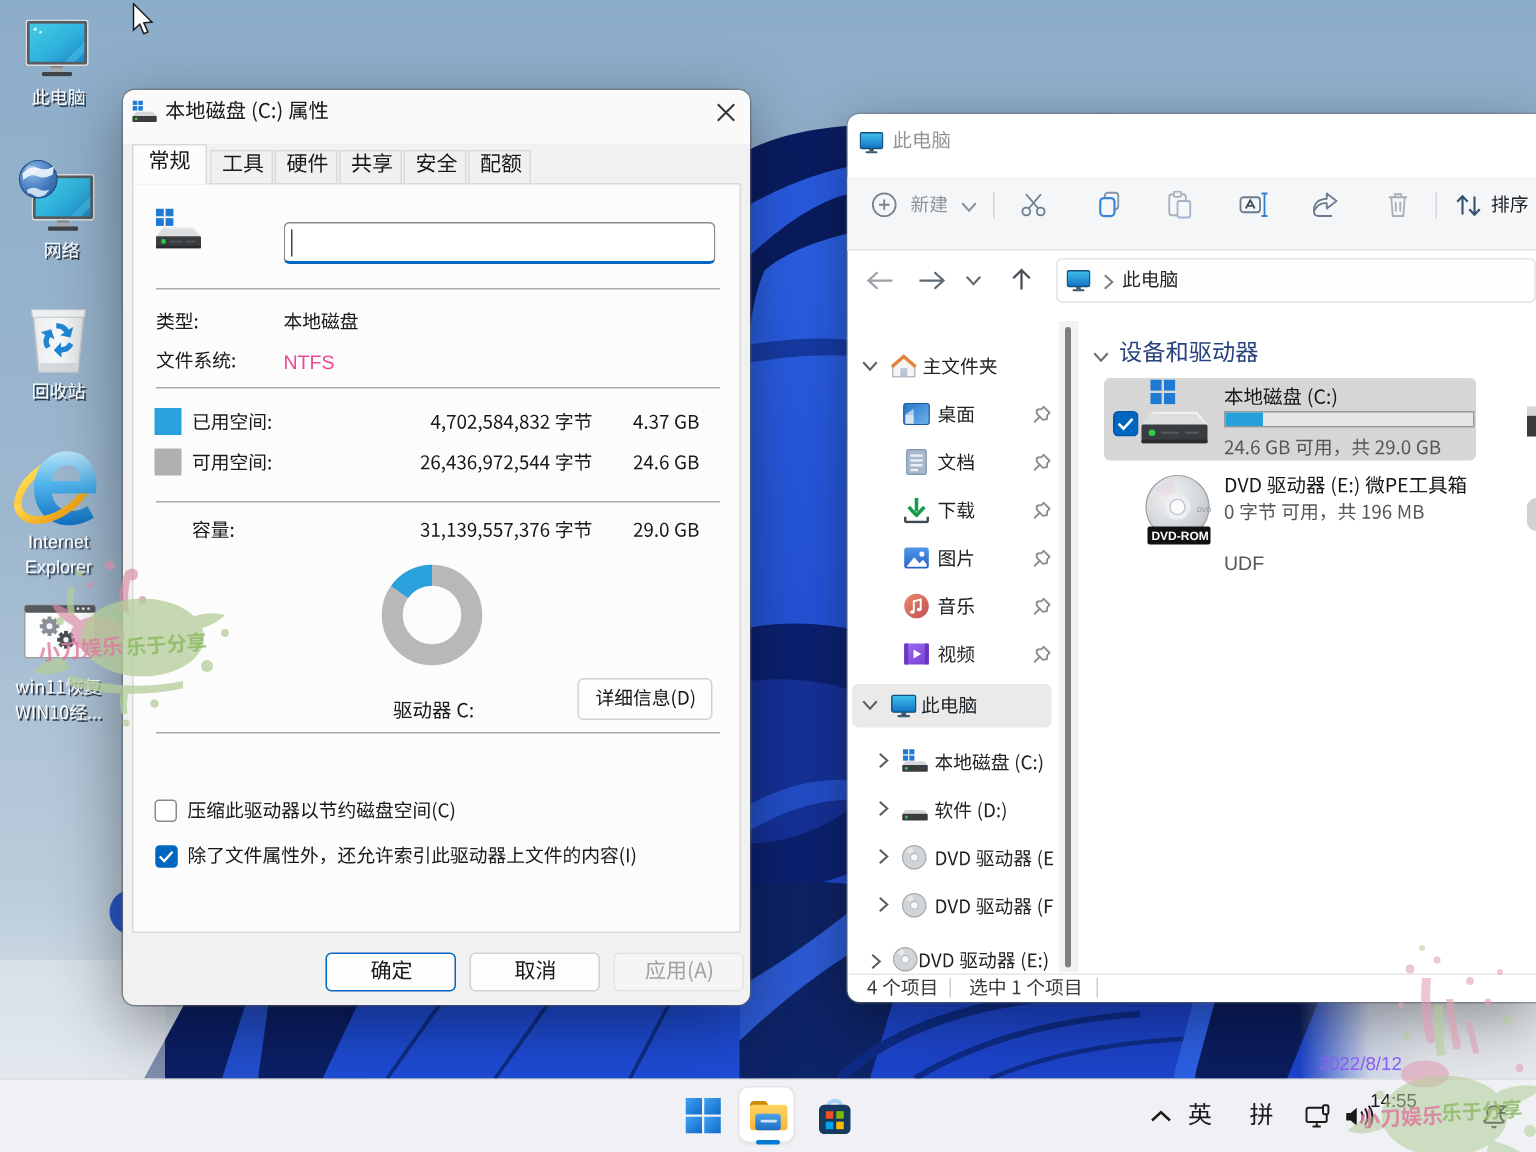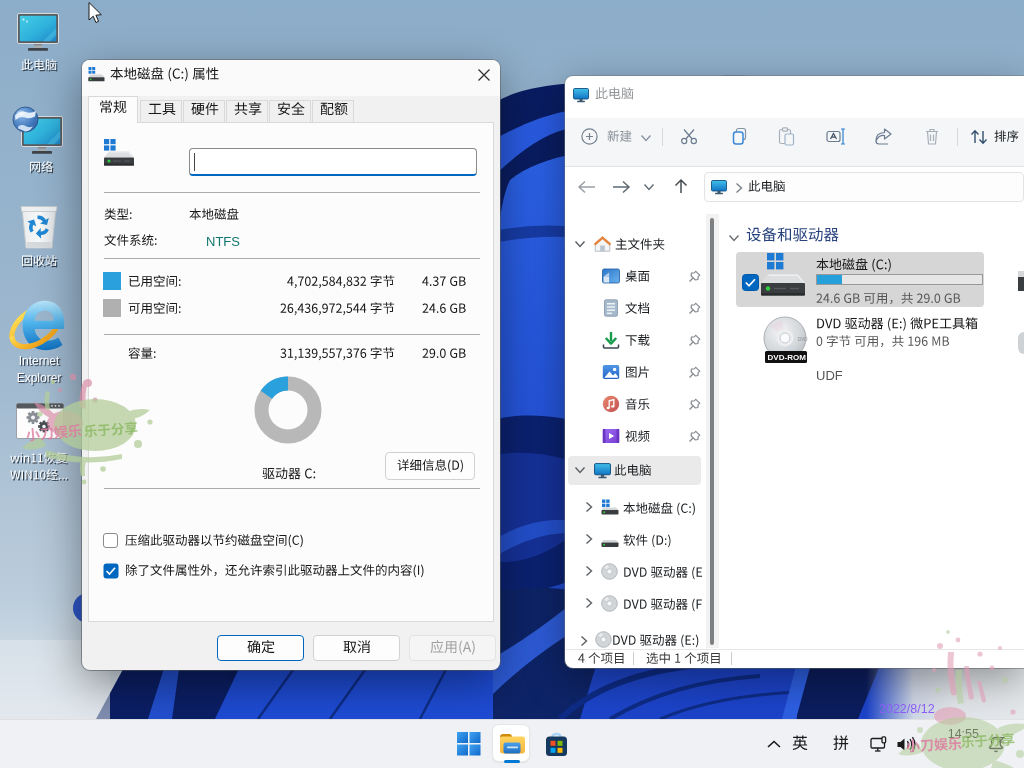--- a/index.html
+++ b/index.html
@@ -617,21 +617,21 @@
 <div style="position:absolute;left:104px;top:487.5px;width:376px;height:1px;background:#ababab"></div>
 <svg style="position:absolute;left:104px;top:208px;overflow:visible" width="30" height="15">
     <path transform="translate(0 10.8)" d="M9.3 -10.3C9.0 -9.8 8.5 -9.0 8.1 -8.5L8.8 -8.2C9.3 -8.7 9.8 -9.3 10.3 -10.0ZM2.3 -9.9C2.8 -9.3 3.4 -8.6 3.6 -8.1L4.4 -8.5C4.2 -9.0 3.6 -9.7 3.1 -10.2ZM5.8 -10.5V-8.1H0.9V-7.2H5.0C4.0 -6.2 2.3 -5.3 0.7 -4.9C0.9 -4.7 1.1 -4.4 1.3 -4.1C3.0 -4.6 4.7 -5.6 5.8 -6.8V-4.7H6.7V-6.6C8.3 -5.8 10.2 -4.8 11.2 -4.2L11.6 -4.9C10.6 -5.5 8.8 -6.5 7.3 -7.2H11.7V-8.1H6.7V-10.5ZM5.8 -4.5C5.7 -4.0 5.7 -3.5 5.5 -3.1H0.8V-2.2H5.2C4.6 -1.1 3.3 -0.3 0.6 0.1C0.8 0.4 1.0 0.8 1.1 1.0C4.2 0.5 5.6 -0.6 6.2 -2.1C7.2 -0.4 8.9 0.6 11.5 1.0C11.6 0.7 11.8 0.3 12.0 0.1C9.8 -0.1 8.1 -0.9 7.2 -2.2H11.7V-3.1H6.5C6.6 -3.5 6.7 -4.0 6.8 -4.5Z M20.4 -9.8V-5.6H21.3V-9.8ZM22.8 -10.4V-4.8C22.8 -4.7 22.7 -4.6 22.5 -4.6C22.3 -4.6 21.7 -4.6 21.0 -4.6C21.1 -4.4 21.3 -4.0 21.3 -3.8C22.2 -3.8 22.8 -3.8 23.2 -3.9C23.6 -4.1 23.7 -4.3 23.7 -4.8V-10.4ZM17.4 -9.2V-7.4H15.8V-7.5V-9.2ZM13.3 -7.4V-6.6H14.9C14.7 -5.8 14.3 -4.9 13.2 -4.2C13.4 -4.1 13.7 -3.8 13.8 -3.6C15.1 -4.4 15.6 -5.5 15.7 -6.6H17.4V-3.9H18.2V-6.6H19.7V-7.4H18.2V-9.2H19.4V-10.0H13.8V-9.2H14.9V-7.5V-7.4ZM18.3 -4.2V-2.8H14.4V-1.9H18.3V-0.3H13.1V0.6H24.4V-0.3H19.3V-1.9H23.1V-2.8H19.3V-4.2Z M26.7 -4.9C27.2 -4.9 27.6 -5.2 27.6 -5.8C27.6 -6.3 27.2 -6.6 26.7 -6.6C26.3 -6.6 25.9 -6.3 25.9 -5.8C25.9 -5.2 26.3 -4.9 26.7 -4.9ZM26.7 0.2C27.2 0.2 27.6 -0.2 27.6 -0.7C27.6 -1.2 27.2 -1.6 26.7 -1.6C26.3 -1.6 25.9 -1.2 25.9 -0.7C25.9 -0.2 26.3 0.2 26.7 0.2Z" fill="#1a1a1a"></path>
   </svg>
 <svg style="position:absolute;left:189px;top:208px;overflow:visible" width="51" height="15">
     <path transform="translate(0 10.8)" d="M5.8 -10.5V-7.9H0.8V-6.9H4.6C3.7 -4.8 2.1 -2.8 0.5 -1.8C0.7 -1.6 1.0 -1.2 1.2 -1.0C3.0 -2.2 4.6 -4.5 5.6 -6.9H5.8V-2.3H2.8V-1.3H5.8V1.0H6.7V-1.3H9.7V-2.3H6.7V-6.9H6.9C7.9 -4.5 9.5 -2.2 11.3 -1.0C11.5 -1.3 11.8 -1.6 12.1 -1.8C10.3 -2.8 8.8 -4.8 7.9 -6.9H11.7V-7.9H6.7V-10.5Z M17.9 -9.3V-5.9L16.5 -5.4L16.9 -4.5L17.9 -4.9V-1.0C17.9 0.4 18.3 0.7 19.7 0.7C20.0 0.7 22.5 0.7 22.8 0.7C24.1 0.7 24.4 0.2 24.6 -1.6C24.3 -1.6 23.9 -1.8 23.7 -1.9C23.6 -0.5 23.5 -0.1 22.8 -0.1C22.3 -0.1 20.2 -0.1 19.8 -0.1C18.9 -0.1 18.8 -0.3 18.8 -1.0V-5.3L20.4 -6.0V-1.8H21.3V-6.4L23.1 -7.2C23.1 -5.2 23.1 -3.8 23.0 -3.5C22.9 -3.2 22.8 -3.1 22.6 -3.1C22.5 -3.1 22.1 -3.1 21.8 -3.2C21.9 -2.9 22.0 -2.6 22.0 -2.3C22.4 -2.3 22.9 -2.3 23.2 -2.4C23.6 -2.5 23.8 -2.7 23.9 -3.2C24.0 -3.7 24.0 -5.6 24.0 -8.0L24.0 -8.1L23.4 -8.4L23.2 -8.2L23.0 -8.1L21.3 -7.4V-10.5H20.4V-7.0L18.8 -6.3V-9.3ZM12.9 -1.9 13.3 -1.0C14.4 -1.5 15.8 -2.1 17.1 -2.7L16.9 -3.6L15.5 -3.0V-6.6H17.0V-7.5H15.5V-10.4H14.6V-7.5H13.0V-6.6H14.6V-2.6C14.0 -2.3 13.4 -2.1 12.9 -1.9Z M25.5 -9.8V-9.0H26.9C26.6 -6.9 26.2 -4.9 25.3 -3.6C25.5 -3.3 25.7 -2.9 25.8 -2.7C26.0 -3.0 26.2 -3.4 26.4 -3.8V0.4H27.1V-0.6H29.1V-6.1H27.1C27.4 -7.0 27.6 -8.0 27.7 -9.0H29.3V-9.8ZM27.1 -5.3H28.3V-1.4H27.1ZM34.8 -10.5C34.6 -9.8 34.2 -8.9 33.8 -8.2H31.7L32.4 -8.6C32.2 -9.1 31.8 -9.9 31.4 -10.5L30.6 -10.2C31.0 -9.6 31.4 -8.8 31.6 -8.2H29.5V-7.4H37.0V-8.2H34.7C35.1 -8.8 35.4 -9.6 35.7 -10.2ZM29.4 0.5C29.6 0.4 30.0 0.3 32.2 -0.1C32.3 0.2 32.3 0.5 32.4 0.8L33.0 0.7C32.9 -0.2 32.6 -1.4 32.3 -2.3L31.6 -2.2C31.8 -1.8 31.9 -1.3 32.0 -0.8L30.4 -0.6C31.4 -2.0 32.3 -3.7 33.1 -5.5L32.3 -5.8C32.1 -5.3 31.9 -4.8 31.7 -4.3L30.4 -4.2C30.9 -5.0 31.3 -6.0 31.7 -6.9L30.9 -7.3C30.6 -6.1 30.0 -4.9 29.8 -4.6C29.6 -4.3 29.5 -4.1 29.3 -4.1C29.4 -3.9 29.5 -3.4 29.6 -3.3C29.8 -3.4 30.0 -3.4 31.3 -3.6C30.8 -2.5 30.2 -1.6 30.0 -1.3C29.7 -0.8 29.4 -0.4 29.1 -0.3C29.2 -0.1 29.4 0.3 29.4 0.5ZM33.3 0.4C33.5 0.3 33.8 0.2 36.2 -0.1C36.3 0.2 36.4 0.5 36.4 0.8L37.1 0.6C37.0 -0.2 36.6 -1.5 36.2 -2.4L35.5 -2.2C35.7 -1.8 35.9 -1.3 36.0 -0.8L34.2 -0.6C35.1 -2.0 36.0 -3.8 36.7 -5.6L35.9 -5.9C35.7 -5.4 35.5 -4.9 35.3 -4.4L34.0 -4.2C34.4 -5.0 34.9 -6.0 35.2 -7.0L34.4 -7.3C34.1 -6.2 33.6 -5.0 33.4 -4.7C33.2 -4.4 33.1 -4.2 32.9 -4.1C33.0 -3.9 33.2 -3.5 33.2 -3.3C33.4 -3.4 33.6 -3.4 35.0 -3.6C34.5 -2.5 34.0 -1.7 33.8 -1.4C33.5 -0.8 33.2 -0.4 33.0 -0.4C33.1 -0.2 33.2 0.3 33.2 0.4L33.3 0.4Z M42.4 -5.3C43.1 -5.0 44.0 -4.4 44.4 -4.0L44.9 -4.6C44.4 -5.0 43.5 -5.5 42.9 -5.9ZM43.3 -10.6C43.2 -10.3 43.0 -9.9 42.9 -9.6H40.1V-7.4L40.1 -6.9H38.1V-6.1H40.0C39.8 -5.3 39.4 -4.5 38.4 -3.9C38.6 -3.8 39.0 -3.4 39.1 -3.2C40.3 -4.0 40.8 -5.0 41.0 -6.1H46.8V-4.6C46.8 -4.5 46.7 -4.4 46.5 -4.4C46.4 -4.4 45.8 -4.4 45.2 -4.4C45.3 -4.2 45.5 -3.8 45.5 -3.6C46.4 -3.6 46.9 -3.6 47.2 -3.7C47.6 -3.9 47.7 -4.1 47.7 -4.6V-6.1H49.5V-6.9H47.7V-9.6H43.9L44.3 -10.4ZM42.5 -8.1C43.1 -7.8 43.9 -7.2 44.3 -6.9H41.1L41.1 -7.4V-8.8H46.8V-6.9H44.3L44.8 -7.5C44.4 -7.8 43.6 -8.3 42.9 -8.6ZM39.5 -3.3V-0.2H38.1V0.7H49.4V-0.2H48.0V-3.3ZM40.4 -0.2V-2.5H42.0V-0.2ZM42.9 -0.2V-2.5H44.6V-0.2ZM45.4 -0.2V-2.5H47.1V-0.2Z" fill="#1a1a1a"></path>
   </svg>
 <svg style="position:absolute;left:104px;top:234px;overflow:visible" width="55" height="15">
     <path transform="translate(0 10.8)" d="M5.3 -10.3C5.7 -9.7 6.1 -8.8 6.2 -8.3L7.2 -8.7C7.1 -9.2 6.6 -10.0 6.3 -10.6ZM0.6 -8.3V-7.4H2.6C3.3 -5.5 4.3 -3.8 5.6 -2.5C4.2 -1.4 2.5 -0.5 0.5 0.1C0.6 0.3 0.9 0.8 1.0 1.0C3.1 0.3 4.9 -0.6 6.3 -1.8C7.7 -0.6 9.4 0.4 11.4 0.9C11.6 0.7 11.9 0.2 12.1 0.1C10.1 -0.5 8.4 -1.3 7.0 -2.5C8.3 -3.8 9.2 -5.4 10.0 -7.4H11.9V-8.3ZM6.3 -3.2C5.1 -4.4 4.2 -5.8 3.6 -7.4H8.9C8.3 -5.7 7.4 -4.3 6.3 -3.2Z M16.5 -4.3V-3.4H20.1V1.0H21.0V-3.4H24.4V-4.3H21.0V-7.0H23.9V-7.9H21.0V-10.4H20.1V-7.9H18.4C18.5 -8.5 18.7 -9.1 18.8 -9.7L17.9 -9.9C17.6 -8.2 17.1 -6.6 16.4 -5.6C16.6 -5.5 17.0 -5.2 17.2 -5.1C17.5 -5.6 17.8 -6.3 18.1 -7.0H20.1V-4.3ZM15.8 -10.5C15.2 -8.6 14.1 -6.7 12.9 -5.5C13.1 -5.2 13.3 -4.8 13.4 -4.5C13.8 -5.0 14.2 -5.5 14.6 -6.0V1.0H15.5V-7.5C16.0 -8.3 16.4 -9.3 16.7 -10.2Z M28.6 -2.8C27.9 -1.9 26.9 -1.0 25.9 -0.4C26.1 -0.2 26.5 0.1 26.7 0.2C27.6 -0.4 28.8 -1.5 29.5 -2.5ZM33.0 -2.4C34.0 -1.6 35.3 -0.4 35.9 0.3L36.7 -0.3C36.0 -1.0 34.7 -2.1 33.7 -2.9ZM33.3 -5.6C33.6 -5.2 34.0 -4.9 34.3 -4.5L28.8 -4.2C30.7 -5.1 32.6 -6.2 34.5 -7.7L33.7 -8.2C33.1 -7.7 32.4 -7.2 31.8 -6.8L28.7 -6.6C29.6 -7.3 30.5 -8.1 31.3 -9.0C33.0 -9.1 34.5 -9.3 35.7 -9.6L35.0 -10.4C33.0 -9.9 29.4 -9.6 26.3 -9.4C26.4 -9.2 26.6 -8.8 26.6 -8.6C27.7 -8.7 28.9 -8.7 30.0 -8.8C29.2 -8.0 28.3 -7.2 27.9 -7.0C27.6 -6.7 27.3 -6.6 27.0 -6.5C27.1 -6.3 27.3 -5.9 27.3 -5.7C27.6 -5.8 27.9 -5.8 30.5 -6.0C29.4 -5.3 28.5 -4.8 28.1 -4.6C27.3 -4.2 26.7 -4.0 26.3 -3.9C26.4 -3.7 26.6 -3.2 26.6 -3.1C27.0 -3.2 27.4 -3.3 30.9 -3.5V-0.2C30.9 -0.1 30.9 -0.1 30.6 -0.1C30.4 -0.0 29.8 -0.0 29.0 -0.1C29.1 0.2 29.3 0.6 29.4 0.9C30.3 0.9 30.9 0.9 31.3 0.7C31.7 0.6 31.8 0.3 31.8 -0.2V-3.6L35.0 -3.8C35.3 -3.4 35.6 -3.0 35.8 -2.7L36.6 -3.2C36.1 -3.9 35.0 -5.1 34.0 -5.9Z M46.2 -4.4V-0.5C46.2 0.5 46.4 0.8 47.3 0.8C47.5 0.8 48.2 0.8 48.4 0.8C49.2 0.8 49.4 0.3 49.5 -1.4C49.2 -1.5 48.9 -1.6 48.7 -1.8C48.6 -0.3 48.6 -0.1 48.3 -0.1C48.2 -0.1 47.6 -0.1 47.5 -0.1C47.2 -0.1 47.1 -0.1 47.1 -0.5V-4.4ZM43.9 -4.4C43.8 -1.9 43.5 -0.6 41.5 0.2C41.7 0.4 41.9 0.7 42.0 1.0C44.3 0.0 44.7 -1.6 44.8 -4.4ZM38.0 -0.7 38.2 0.3C39.4 -0.1 40.8 -0.6 42.2 -1.0L42.1 -1.8C40.6 -1.4 39.0 -0.9 38.0 -0.7ZM44.9 -10.3C45.2 -9.8 45.5 -9.1 45.6 -8.7H42.6V-7.8H44.8C44.3 -7.1 43.4 -5.9 43.1 -5.6C42.9 -5.4 42.6 -5.3 42.3 -5.3C42.4 -5.1 42.6 -4.6 42.6 -4.4C43.0 -4.5 43.5 -4.6 48.1 -5.0C48.3 -4.7 48.5 -4.3 48.6 -4.1L49.4 -4.5C49.0 -5.2 48.2 -6.4 47.5 -7.3L46.8 -6.9C47.0 -6.6 47.3 -6.1 47.6 -5.7L44.1 -5.4C44.7 -6.1 45.4 -7.1 46.0 -7.8H49.4V-8.7H45.8L46.5 -8.9C46.4 -9.3 46.1 -10.0 45.8 -10.5ZM38.2 -5.3C38.4 -5.4 38.7 -5.4 40.2 -5.7C39.7 -4.9 39.2 -4.2 39.0 -4.0C38.6 -3.6 38.3 -3.2 38.0 -3.2C38.1 -2.9 38.3 -2.5 38.3 -2.3C38.6 -2.4 39.0 -2.6 42.1 -3.2C42.1 -3.5 42.1 -3.8 42.1 -4.1L39.7 -3.6C40.7 -4.7 41.6 -6.1 42.4 -7.4L41.6 -7.9C41.3 -7.4 41.1 -7.0 40.8 -6.5L39.2 -6.4C40.0 -7.4 40.8 -8.8 41.4 -10.1L40.4 -10.6C39.9 -9.0 39.0 -7.4 38.6 -7.0C38.4 -6.6 38.1 -6.3 37.9 -6.2C38.0 -6.0 38.2 -5.5 38.2 -5.3Z M51.7 -4.9C52.2 -4.9 52.6 -5.2 52.6 -5.8C52.6 -6.3 52.2 -6.6 51.7 -6.6C51.3 -6.6 50.9 -6.3 50.9 -5.8C50.9 -5.2 51.3 -4.9 51.7 -4.9ZM51.7 0.2C52.2 0.2 52.6 -0.2 52.6 -0.7C52.6 -1.2 52.2 -1.6 51.7 -1.6C51.3 -1.6 50.9 -1.2 50.9 -0.7C50.9 -0.2 51.3 0.2 51.7 0.2Z" fill="#1a1a1a"></path>
   </svg>
-<div style="position:absolute;left:206px;top:234px;font:13px 'Liberation Sans';color:#0f766e">NTFS</div>
+<div style="position:absolute;left:189px;top:234px;font:13px 'Liberation Sans';color:#ec4899">NTFS</div>
 <div style="position:absolute;left:103px;top:272px;width:18px;height:18px;background:#2aa0dc"></div>
 <svg style="position:absolute;left:128px;top:275px;overflow:visible" width="55" height="15">
     <path transform="translate(0 10.8)" d="M1.2 -9.7V-8.8H9.3V-5.5H2.8V-7.6H1.8V-1.3C1.8 0.3 2.5 0.7 4.5 0.7C5.0 0.7 8.7 0.7 9.2 0.7C11.2 0.7 11.7 -0.0 11.9 -2.3C11.6 -2.4 11.2 -2.6 11.0 -2.7C10.8 -0.7 10.6 -0.3 9.2 -0.3C8.3 -0.3 5.1 -0.3 4.4 -0.3C3.1 -0.3 2.8 -0.5 2.8 -1.3V-4.6H9.3V-4.0H10.3V-9.7Z M14.4 -9.6V-5.1C14.4 -3.3 14.3 -1.1 12.9 0.5C13.1 0.6 13.5 0.9 13.6 1.1C14.6 0.0 15.0 -1.4 15.2 -2.8H18.3V0.9H19.3V-2.8H22.7V-0.3C22.7 -0.1 22.6 0.0 22.3 0.0C22.1 0.1 21.2 0.1 20.4 0.0C20.5 0.3 20.6 0.7 20.7 0.9C21.9 0.9 22.6 0.9 23.0 0.8C23.4 0.6 23.6 0.3 23.6 -0.3V-9.6ZM15.3 -8.7H18.3V-6.7H15.3ZM22.7 -8.7V-6.7H19.3V-8.7ZM15.3 -5.8H18.3V-3.7H15.3C15.3 -4.2 15.3 -4.7 15.3 -5.1ZM22.7 -5.8V-3.7H19.3V-5.8Z M32.0 -6.7C33.3 -6.1 35.0 -5.1 35.9 -4.5L36.5 -5.2C35.6 -5.8 33.9 -6.7 32.6 -7.3ZM29.8 -7.4C28.8 -6.5 27.5 -5.7 26.1 -5.2L26.6 -4.4C28.1 -5.0 29.4 -5.9 30.4 -6.8ZM26.0 -0.3V0.6H36.6V-0.3H31.7V-3.4H35.3V-4.3H27.3V-3.4H30.7V-0.3ZM30.3 -10.3C30.5 -9.9 30.7 -9.4 30.9 -9.0H25.9V-6.2H26.9V-8.1H35.6V-6.5H36.6V-9.0H32.1C31.9 -9.4 31.6 -10.1 31.3 -10.6Z M38.6 -7.7V1.0H39.6V-7.7ZM38.8 -9.9C39.4 -9.3 40.0 -8.6 40.3 -8.1L41.1 -8.6C40.8 -9.1 40.1 -9.8 39.5 -10.3ZM42.2 -3.7H45.2V-2.0H42.2ZM42.2 -6.1H45.2V-4.5H42.2ZM41.4 -6.9V-1.2H46.1V-6.9ZM41.9 -9.8V-8.9H48.0V-0.1C48.0 0.0 47.9 0.1 47.7 0.1C47.6 0.1 47.1 0.1 46.5 0.1C46.7 0.3 46.8 0.7 46.8 0.9C47.6 0.9 48.1 0.9 48.5 0.8C48.8 0.6 48.9 0.4 48.9 -0.1V-9.8Z M51.7 -4.9C52.2 -4.9 52.6 -5.2 52.6 -5.8C52.6 -6.3 52.2 -6.6 51.7 -6.6C51.3 -6.6 50.9 -6.3 50.9 -5.8C50.9 -5.2 51.3 -4.9 51.7 -4.9ZM51.7 0.2C52.2 0.2 52.6 -0.2 52.6 -0.7C52.6 -1.2 52.2 -1.6 51.7 -1.6C51.3 -1.6 50.9 -1.2 50.9 -0.7C50.9 -0.2 51.3 0.2 51.7 0.2Z" fill="#1a1a1a"></path>
   </svg>
 <svg style="position:absolute;left:286.6px;top:275px;overflow:visible" width="109" height="15">
     <path transform="translate(0 10.8)" d="M4.2 0.0H5.3V-2.5H6.6V-3.4H5.3V-9.2H4.1L0.2 -3.3V-2.5H4.2ZM4.2 -3.4H1.4L3.5 -6.6C3.8 -7.0 4.0 -7.5 4.3 -7.9H4.3C4.3 -7.5 4.2 -6.7 4.2 -6.2Z M7.9 2.4C9.0 1.9 9.7 1.0 9.7 -0.2C9.7 -1.1 9.3 -1.6 8.7 -1.6C8.3 -1.6 7.9 -1.3 7.9 -0.8C7.9 -0.3 8.3 0.0 8.7 0.0L8.8 0.0C8.8 0.8 8.4 1.4 7.6 1.7Z M12.9 0.0H14.1C14.2 -3.6 14.6 -5.7 16.8 -8.5V-9.2H11.0V-8.2H15.5C13.7 -5.7 13.1 -3.5 12.9 0.0Z M20.8 0.2C22.6 0.2 23.7 -1.4 23.7 -4.6C23.7 -7.8 22.6 -9.3 20.8 -9.3C19.1 -9.3 18.0 -7.8 18.0 -4.6C18.0 -1.4 19.1 0.2 20.8 0.2ZM20.8 -0.8C19.8 -0.8 19.1 -1.9 19.1 -4.6C19.1 -7.3 19.8 -8.4 20.8 -8.4C21.9 -8.4 22.6 -7.3 22.6 -4.6C22.6 -1.9 21.9 -0.8 20.8 -0.8Z M24.8 0.0H30.6V-1.0H28.1C27.6 -1.0 27.0 -0.9 26.6 -0.9C28.7 -2.9 30.2 -4.8 30.2 -6.6C30.2 -8.3 29.1 -9.3 27.5 -9.3C26.3 -9.3 25.5 -8.8 24.8 -8.0L25.5 -7.3C26.0 -8.0 26.6 -8.4 27.4 -8.4C28.5 -8.4 29.0 -7.6 29.0 -6.6C29.0 -5.0 27.7 -3.2 24.8 -0.7Z M32.2 2.4C33.3 1.9 34.0 1.0 34.0 -0.2C34.0 -1.1 33.6 -1.6 33.0 -1.6C32.6 -1.6 32.2 -1.3 32.2 -0.8C32.2 -0.3 32.6 0.0 33.0 0.0L33.1 0.0C33.1 0.8 32.7 1.4 31.9 1.7Z M38.0 0.2C39.5 0.2 41.0 -1.0 41.0 -3.0C41.0 -5.0 39.7 -5.9 38.2 -5.9C37.7 -5.9 37.2 -5.8 36.8 -5.5L37.1 -8.2H40.5V-9.2H36.1L35.8 -4.9L36.4 -4.5C36.9 -4.9 37.3 -5.0 37.9 -5.0C39.1 -5.0 39.8 -4.3 39.8 -3.0C39.8 -1.6 39.0 -0.8 37.9 -0.8C36.8 -0.8 36.1 -1.3 35.6 -1.8L35.0 -1.1C35.7 -0.4 36.5 0.2 38.0 0.2Z M45.1 0.2C46.9 0.2 48.0 -0.9 48.0 -2.2C48.0 -3.5 47.3 -4.2 46.5 -4.6V-4.7C47.0 -5.1 47.7 -5.9 47.7 -6.9C47.7 -8.3 46.7 -9.3 45.2 -9.3C43.7 -9.3 42.7 -8.4 42.7 -7.0C42.7 -6.0 43.2 -5.3 43.9 -4.9V-4.8C43.1 -4.4 42.2 -3.5 42.2 -2.3C42.2 -0.9 43.4 0.2 45.1 0.2ZM45.8 -5.0C44.7 -5.4 43.7 -5.9 43.7 -7.0C43.7 -7.9 44.3 -8.5 45.2 -8.5C46.1 -8.5 46.7 -7.7 46.7 -6.8C46.7 -6.2 46.4 -5.5 45.8 -5.0ZM45.2 -0.7C44.1 -0.7 43.2 -1.4 43.2 -2.4C43.2 -3.2 43.8 -4.0 44.5 -4.5C45.8 -3.9 46.9 -3.5 46.9 -2.2C46.9 -1.3 46.2 -0.7 45.2 -0.7Z M52.8 0.0H53.9V-2.5H55.1V-3.4H53.9V-9.2H52.6L48.8 -3.3V-2.5H52.8ZM52.8 -3.4H50.0L52.1 -6.6C52.4 -7.0 52.6 -7.5 52.8 -7.9H52.9C52.9 -7.5 52.8 -6.7 52.8 -6.2Z M56.5 2.4C57.6 1.9 58.3 1.0 58.3 -0.2C58.3 -1.1 57.9 -1.6 57.3 -1.6C56.9 -1.6 56.5 -1.3 56.5 -0.8C56.5 -0.3 56.8 0.0 57.3 0.0L57.4 0.0C57.4 0.8 57.0 1.4 56.2 1.7Z M62.5 0.2C64.2 0.2 65.4 -0.9 65.4 -2.2C65.4 -3.5 64.6 -4.2 63.8 -4.6V-4.7C64.4 -5.1 65.0 -5.9 65.0 -6.9C65.0 -8.3 64.1 -9.3 62.5 -9.3C61.1 -9.3 60.0 -8.4 60.0 -7.0C60.0 -6.0 60.6 -5.3 61.2 -4.9V-4.8C60.4 -4.4 59.6 -3.5 59.6 -2.3C59.6 -0.9 60.8 0.2 62.5 0.2ZM63.1 -5.0C62.0 -5.4 61.0 -5.9 61.0 -7.0C61.0 -7.9 61.7 -8.5 62.5 -8.5C63.5 -8.5 64.1 -7.7 64.1 -6.8C64.1 -6.2 63.7 -5.5 63.1 -5.0ZM62.5 -0.7C61.4 -0.7 60.6 -1.4 60.6 -2.4C60.6 -3.2 61.1 -4.0 61.8 -4.5C63.1 -3.9 64.3 -3.5 64.3 -2.2C64.3 -1.3 63.6 -0.7 62.5 -0.7Z M69.2 0.2C70.9 0.2 72.2 -0.8 72.2 -2.5C72.2 -3.7 71.3 -4.5 70.2 -4.8V-4.8C71.2 -5.2 71.9 -5.9 71.9 -7.0C71.9 -8.5 70.7 -9.3 69.2 -9.3C68.1 -9.3 67.3 -8.9 66.6 -8.2L67.2 -7.5C67.8 -8.0 68.4 -8.4 69.1 -8.4C70.1 -8.4 70.7 -7.8 70.7 -7.0C70.7 -6.0 70.1 -5.2 68.2 -5.2V-4.3C70.3 -4.3 71.0 -3.6 71.0 -2.5C71.0 -1.4 70.2 -0.8 69.1 -0.8C68.1 -0.8 67.4 -1.3 66.9 -1.8L66.3 -1.1C66.9 -0.4 67.8 0.2 69.2 0.2Z M73.4 0.0H79.2V-1.0H76.6C76.2 -1.0 75.6 -0.9 75.1 -0.9C77.3 -2.9 78.7 -4.8 78.7 -6.6C78.7 -8.3 77.7 -9.3 76.1 -9.3C74.9 -9.3 74.1 -8.8 73.4 -8.0L74.0 -7.3C74.5 -8.0 75.2 -8.4 75.9 -8.4C77.1 -8.4 77.6 -7.6 77.6 -6.6C77.6 -5.0 76.3 -3.2 73.4 -0.7Z M88.7 -4.5V-3.8H83.8V-2.9H88.7V-0.2C88.7 0.0 88.6 0.1 88.4 0.1C88.2 0.1 87.4 0.1 86.5 0.1C86.7 0.3 86.9 0.7 86.9 1.0C88.0 1.0 88.6 1.0 89.1 0.8C89.5 0.7 89.7 0.4 89.7 -0.2V-2.9H94.6V-3.8H89.7V-4.2C90.8 -4.8 91.9 -5.7 92.7 -6.5L92.0 -6.9L91.8 -6.9H85.8V-6.0H90.9C90.2 -5.5 89.4 -4.9 88.7 -4.5ZM88.2 -10.3C88.5 -10.0 88.7 -9.6 88.9 -9.2H83.9V-6.6H84.9V-8.3H93.5V-6.6H94.4V-9.2H90.0C89.8 -9.6 89.5 -10.2 89.1 -10.6Z M96.7 -6.1V-5.2H99.9V1.0H100.9V-5.2H105.1V-1.9C105.1 -1.7 105.0 -1.7 104.8 -1.7C104.5 -1.7 103.7 -1.7 102.8 -1.7C102.9 -1.4 103.0 -1.0 103.0 -0.7C104.2 -0.7 105.0 -0.7 105.5 -0.9C105.9 -1.0 106.0 -1.3 106.0 -1.9V-6.1ZM103.4 -10.5V-9.1H100.0V-10.5H99.0V-9.1H96.1V-8.2H99.0V-6.8H100.0V-8.2H103.4V-6.8H104.3V-8.2H107.3V-9.1H104.3V-10.5Z" fill="#1a1a1a"></path>
   </svg>
 <svg style="position:absolute;left:422.3px;top:275px;overflow:visible" width="46" height="15">
     <path transform="translate(0 10.8)" d="M4.2 0.0H5.3V-2.5H6.6V-3.4H5.3V-9.2H4.1L0.2 -3.3V-2.5H4.2ZM4.2 -3.4H1.4L3.5 -6.6C3.8 -7.0 4.0 -7.5 4.3 -7.9H4.3C4.3 -7.5 4.2 -6.7 4.2 -6.2Z M8.7 0.2C9.1 0.2 9.5 -0.2 9.5 -0.7C9.5 -1.2 9.1 -1.6 8.7 -1.6C8.2 -1.6 7.8 -1.2 7.8 -0.7C7.8 -0.2 8.2 0.2 8.7 0.2Z M13.7 0.2C15.3 0.2 16.6 -0.8 16.6 -2.5C16.6 -3.7 15.8 -4.5 14.7 -4.8V-4.8C15.7 -5.2 16.3 -5.9 16.3 -7.0C16.3 -8.5 15.2 -9.3 13.7 -9.3C12.6 -9.3 11.8 -8.9 11.1 -8.2L11.7 -7.5C12.2 -8.0 12.9 -8.4 13.6 -8.4C14.6 -8.4 15.2 -7.8 15.2 -7.0C15.2 -6.0 14.5 -5.2 12.6 -5.2V-4.3C14.8 -4.3 15.5 -3.6 15.5 -2.5C15.5 -1.4 14.7 -0.8 13.6 -0.8C12.6 -0.8 11.9 -1.3 11.4 -1.8L10.8 -1.1C11.4 -0.4 12.3 0.2 13.7 0.2Z M19.8 0.0H21.0C21.2 -3.6 21.6 -5.7 23.7 -8.5V-9.2H18.0V-8.2H22.4C20.6 -5.7 20.0 -3.5 19.8 0.0Z M32.3 0.2C33.5 0.2 34.5 -0.3 35.1 -0.9V-4.8H32.1V-3.8H34.0V-1.4C33.7 -1.1 33.0 -0.9 32.4 -0.9C30.4 -0.9 29.3 -2.3 29.3 -4.6C29.3 -6.9 30.5 -8.3 32.4 -8.3C33.3 -8.3 33.9 -7.9 34.4 -7.5L35.0 -8.2C34.5 -8.8 33.6 -9.3 32.3 -9.3C29.9 -9.3 28.1 -7.5 28.1 -4.6C28.1 -1.6 29.9 0.2 32.3 0.2Z M37.3 0.0H40.2C42.3 0.0 43.7 -0.9 43.7 -2.7C43.7 -3.9 42.9 -4.7 41.8 -4.9V-4.9C42.7 -5.2 43.2 -6.0 43.2 -6.9C43.2 -8.5 41.9 -9.2 40.0 -9.2H37.3ZM38.4 -5.3V-8.2H39.9C41.3 -8.2 42.0 -7.9 42.0 -6.8C42.0 -5.8 41.4 -5.3 39.8 -5.3ZM38.4 -0.9V-4.4H40.0C41.7 -4.4 42.5 -3.9 42.5 -2.7C42.5 -1.5 41.6 -0.9 40.0 -0.9Z" fill="#1a1a1a"></path>
   </svg>
@@ -741,21 +741,21 @@
     <path d="M5,15 l5.5,0"></path>
     <path d="M7.8,12 l0,3"></path>
 <rect x="12" y="0.8" width="3.6" height="6" rx="1" fill="#eff1f4" stroke="#1a1a1a"></rect>
   </svg>
 <svg width="20" height="17" style="position:absolute;left:896px;top:736px" fill="none" stroke="#1a1a1a" stroke-width="1.3">
 <path d="M1.5,6 l3,0 l4,-3.5 l0,12 l-4,-3.5 l-3,0 Z" fill="#1a1a1a" stroke="none"></path>
 <path d="M11.5,5 q2,3.5 0,7"></path>
     <path d="M14,3 q3.5,5.5 0,11"></path>
     <path d="M16.5,1.2 q5,7.5 0,14.6"></path>
   </svg>
-<div style="position:absolute;left:879px;top:727px;width:100px;text-align:right;font:12.5px 'Liberation Sans',sans-serif;color:#1a1a1a">14:55</div>
+<div style="position:absolute;left:879px;top:727px;width:100px;text-align:center;font:12.5px 'Liberation Sans',sans-serif;color:#1a1a1a">14:55</div>
 <div style="position:absolute;left:879px;top:702px;width:100px;text-align:left;font:12.5px 'Liberation Sans',sans-serif;color:#8b5cf6">2022/8/12</div>
 <svg width="20" height="18" style="position:absolute;left:988px;top:736px" fill="none" stroke="#1a1a1a" stroke-width="1.3">
 <path d="M3,12.5 q-1.5,0 -1.5,-1.2 q3,-1.3 2,-6 q0.6,-3.8 4.5,-3.8 q3.9,0 4.5,3.8 q-1,4.7 2,6 q0,1.2 -1.5,1.2 Z"></path>
 <path d="M6.5,14.8 q1.5,1.6 3,0"></path>
 <path d="M11.5,1.5 l4,0 l-4,4.5 l4,0" stroke-width="1.2"></path>
   </svg>
 <svg width="160" height="130" style="position:absolute;left:20px;top:370px;overflow:visible">
     <g transform="scale(1.0)">
 <g fill="#d98ca6" opacity="0.68">
 <circle cx="53" cy="7" r="3.2"></circle>

